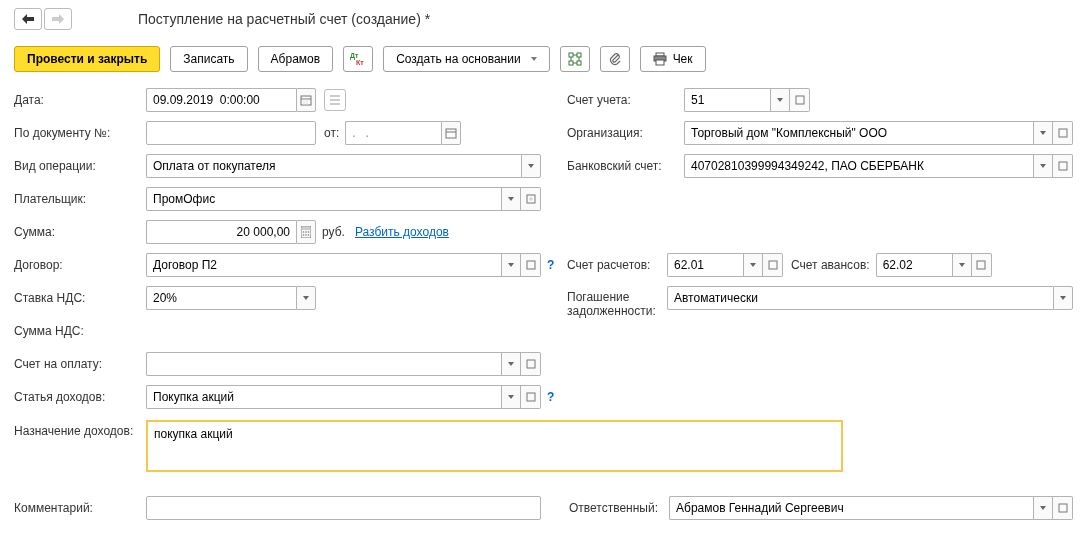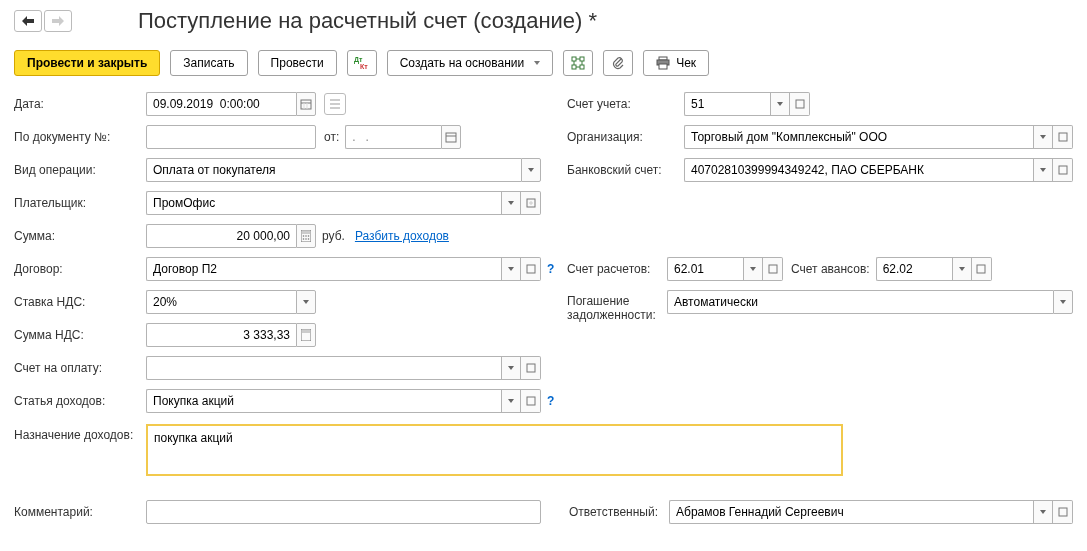--- a/index.html
+++ b/index.html
@@ -26,21 +26,21 @@
     justify-content: center;
     border-radius: 3px;
     font-size: 12px;
     color: #333;
     cursor: pointer;
   }
   .nav-btn + .nav-btn { margin-left: 2px; }
   .nav-btn.disabled { color: #bbb; cursor: default; }
   .title {
     margin-left: 66px;
-    font-size: 22px;
+    font-size: 14px;
     font-weight: 400;
   }
   .toolbar {
     display: flex;
     align-items: center;
     gap: 10px;
     margin-bottom: 16px;
   }
   .btn {
     height: 26px;
@@ -170,21 +170,21 @@
     <svg width="12" height="10" viewBox="0 0 12 10">
         <path d="M12 5 L7 0 L7 3 L0 3 L0 7 L7 7 L7 10 Z" fill="#ccc"></path>
       </svg>
   </div>
   <div class="title">Поступление на расчетный счет (создание) *</div>
 </div>
 
 <div class="toolbar">
   <button class="btn primary">Провести и закрыть</button>
   <button class="btn">Записать</button>
-  <button class="btn">Провести</button>
+  <button class="btn">Абрамов</button>
   <button class="btn icon-only">
      <svg width="16" height="14" viewBox="0 0 16 14">
        <text x="0" y="6" font-size="7" font-weight="bold" fill="#2a8a2a">Дт</text>
        <text x="6" y="13" font-size="7" font-weight="bold" fill="#cc3333">Кт</text>
      </svg>
   </button>
   <button class="btn">
     <span>Создать на основании</span>
     <span class="caret-down"></span>
   </button>
@@ -320,29 +320,20 @@
       <span class="group" style="width:170px">
         <input class="ctrl" style="flex: 1 1 0%; width: 100%;" value="20%">
         <span class="addon">
             <span class="caret-down-select"></span>
           </span>
       </span>
     </div>
 
     <div class="row">
       <span class="label">Сумма НДС:</span>
-      <span class="group">
-        <input class="ctrl text-right" style="width: 150px;" value="3 333,33">
-        <span class="addon">
-          <svg width="10" height="12" viewBox="0 0 10 12">
-              <rect x="0" y="0" width="10" height="12" fill="none" stroke="#777"></rect>
-              <rect x="1" y="1" width="8" height="3" fill="#ccc"></rect>
-            </svg>
-        </span>
-      </span>
     </div>
 
     <div class="row">
       <span class="label">Счет на оплату:</span>
       <span class="group" style="width:395px">
         <input class="ctrl" style="flex: 1 1 0%; width: 100%;">
         <span class="addon">
             <span class="caret-down-select"></span>
           </span>
         <span class="addon">

